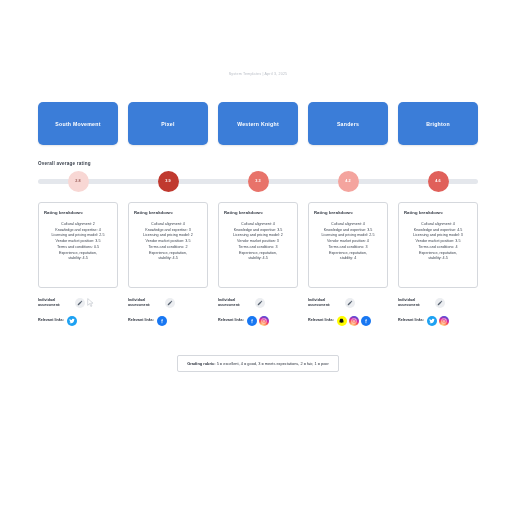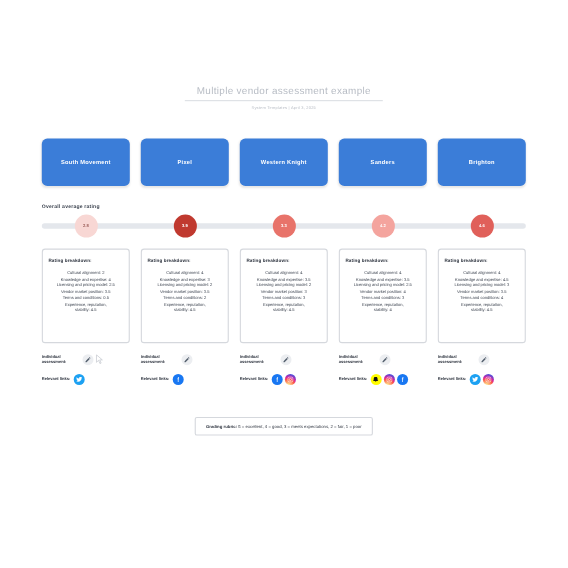--- a/index.html
+++ b/index.html
@@ -237,21 +237,20 @@
     color: #2f3540;
     background: #fff;
     white-space: nowrap;
   }
   .rubric b { font-weight: bold; }
 </style>
 </head>
 <body>
 
 <div class="header">
-  <div class="header-title">Multiple vendor assessment example</div>
   <div class="header-subtitle">System Templates  |  April 3, 2025</div>
 </div>
 
 <div class="grid vendors">
   <div class="vendor-card">
       <span>South Movement</span>
     </div>
   <div class="vendor-card">
       <span>Pixel</span>
     </div>

